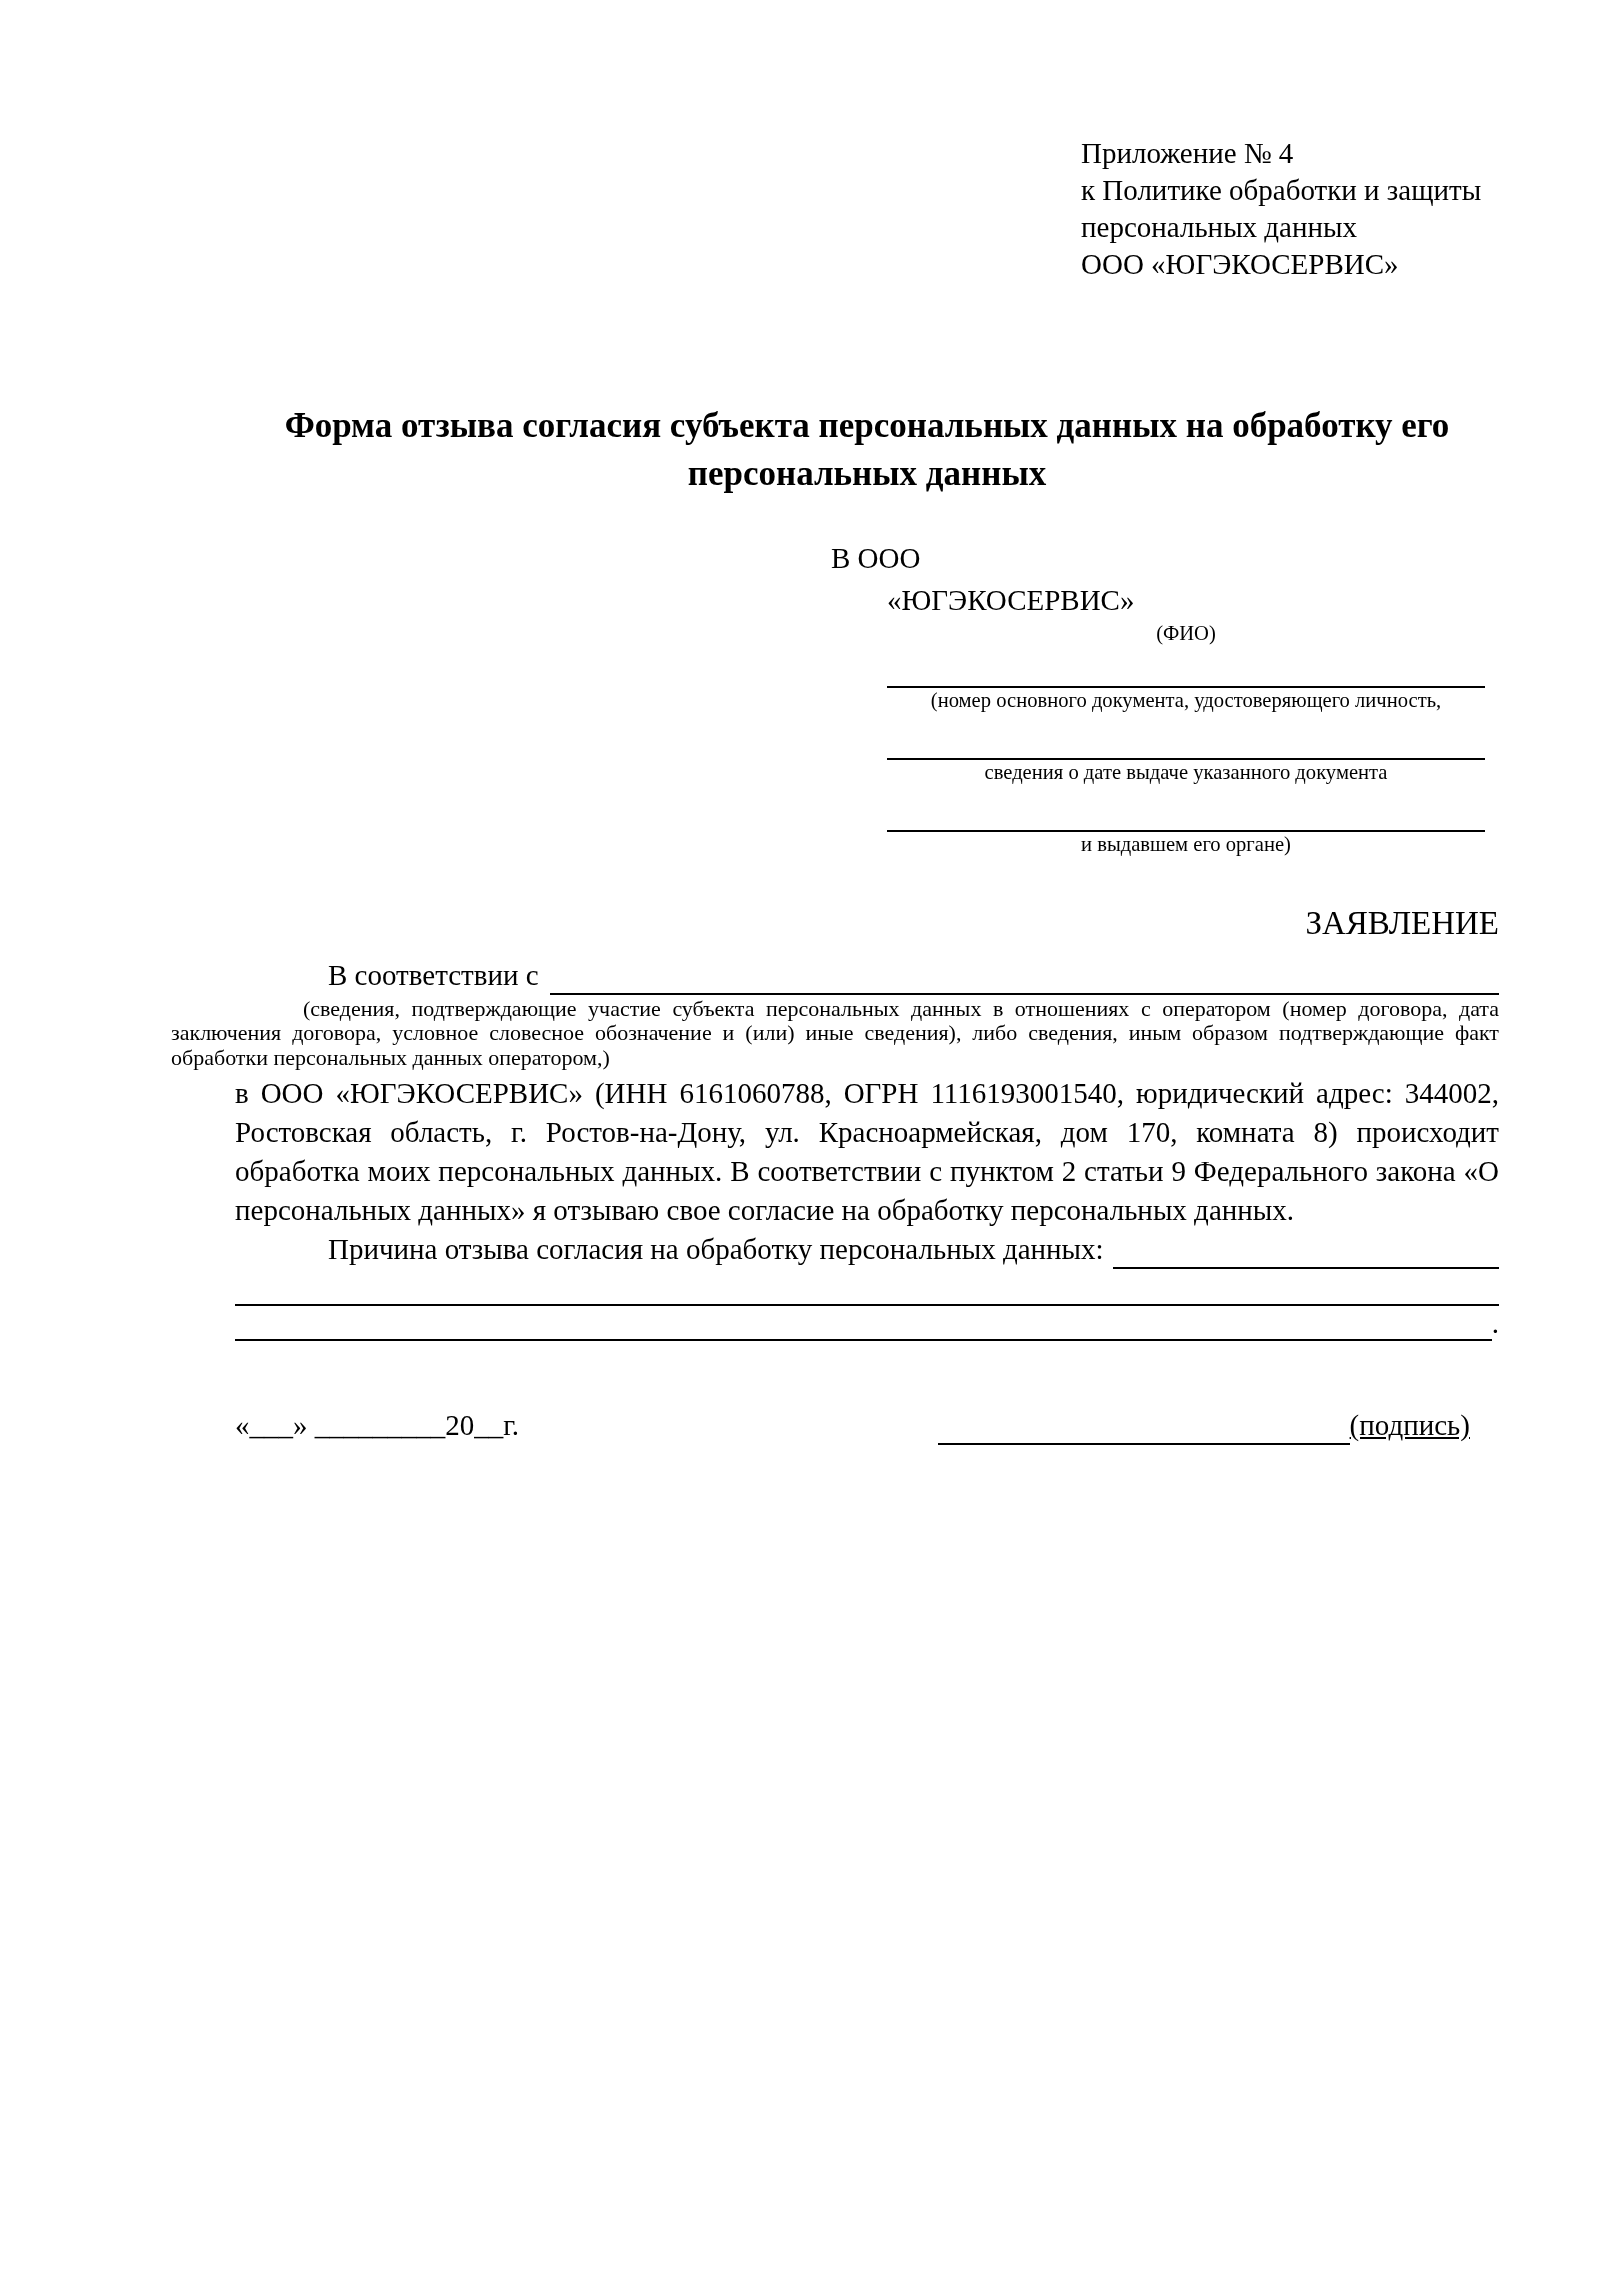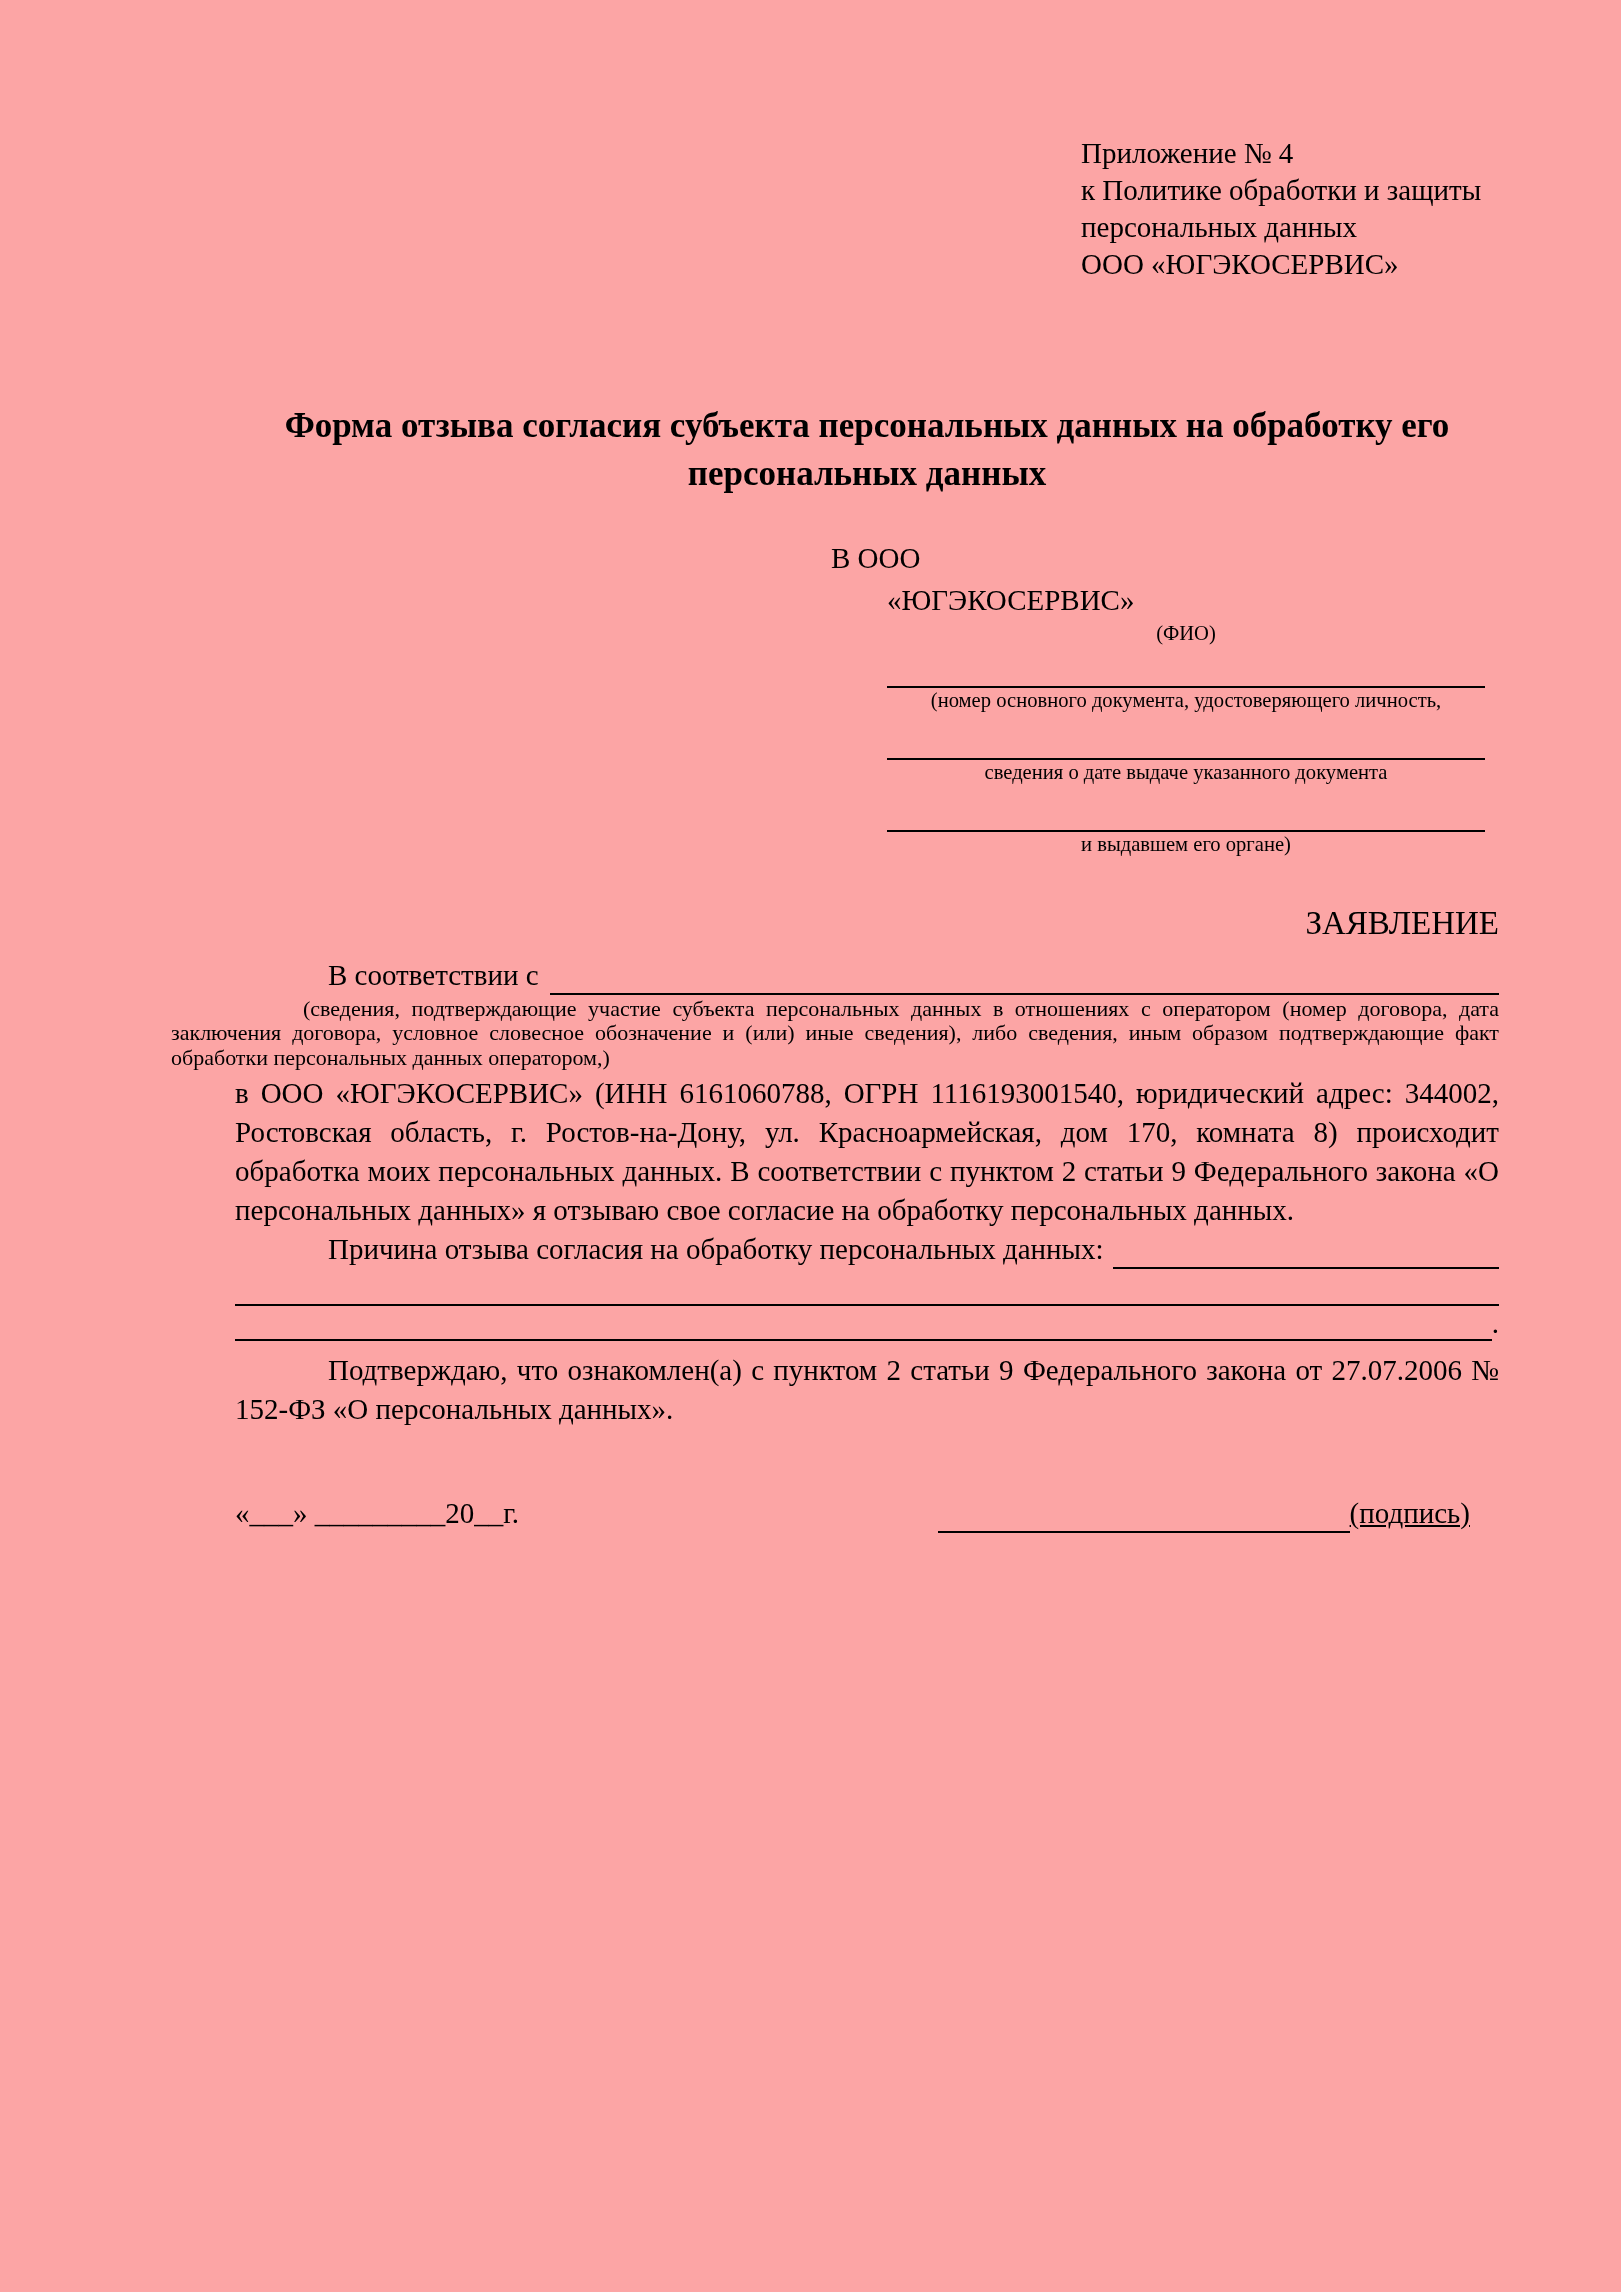--- a/index.html
+++ b/index.html
@@ -1,17 +1,17 @@
 <!DOCTYPE html>
 <html><head>
 <meta charset="utf-8">
 <style>
   html,body{margin:0;padding:0;background:#888;}
   .page{
-    position:relative;width:1621px;height:2293px;background:#fca5a5;
+    position:relative;width:1621px;height:2293px;background:#ffffff;
     font-family:"Liberation Serif","DejaVu Serif",serif;color:#000;
     overflow:hidden;
   }
   .appendix{
     position:absolute;left:1081px;top:135px;
     font-size:29px;line-height:37px;text-align:left;
   }
   .content{
     position:absolute;left:235px;top:0;width:1264px;padding-top:402px;
     font-size:29px;line-height:39px;
@@ -91,21 +91,20 @@
     </div>
 
     <div class="blank-row first">
       <span class="fill-grow"></span>
     </div>
     <div class="blank-row">
       <span class="fill-grow"></span>
       <span>.</span>
     </div>
 
-    <div class="confirm-par">Подтверждаю, что ознакомлен(а) с пунктом 2 статьи 9 Федерального закона от 27.07.2006 № 152-ФЗ «О персональных данных».</div>
 
 
     <div class="footer-row">
       <span class="footer-date">«___» _________20__г.</span>
       <span class="footer-right">
         <span class="sig-blank"></span>
           <span>(подпись)</span>
       </span>
     </div>
 

